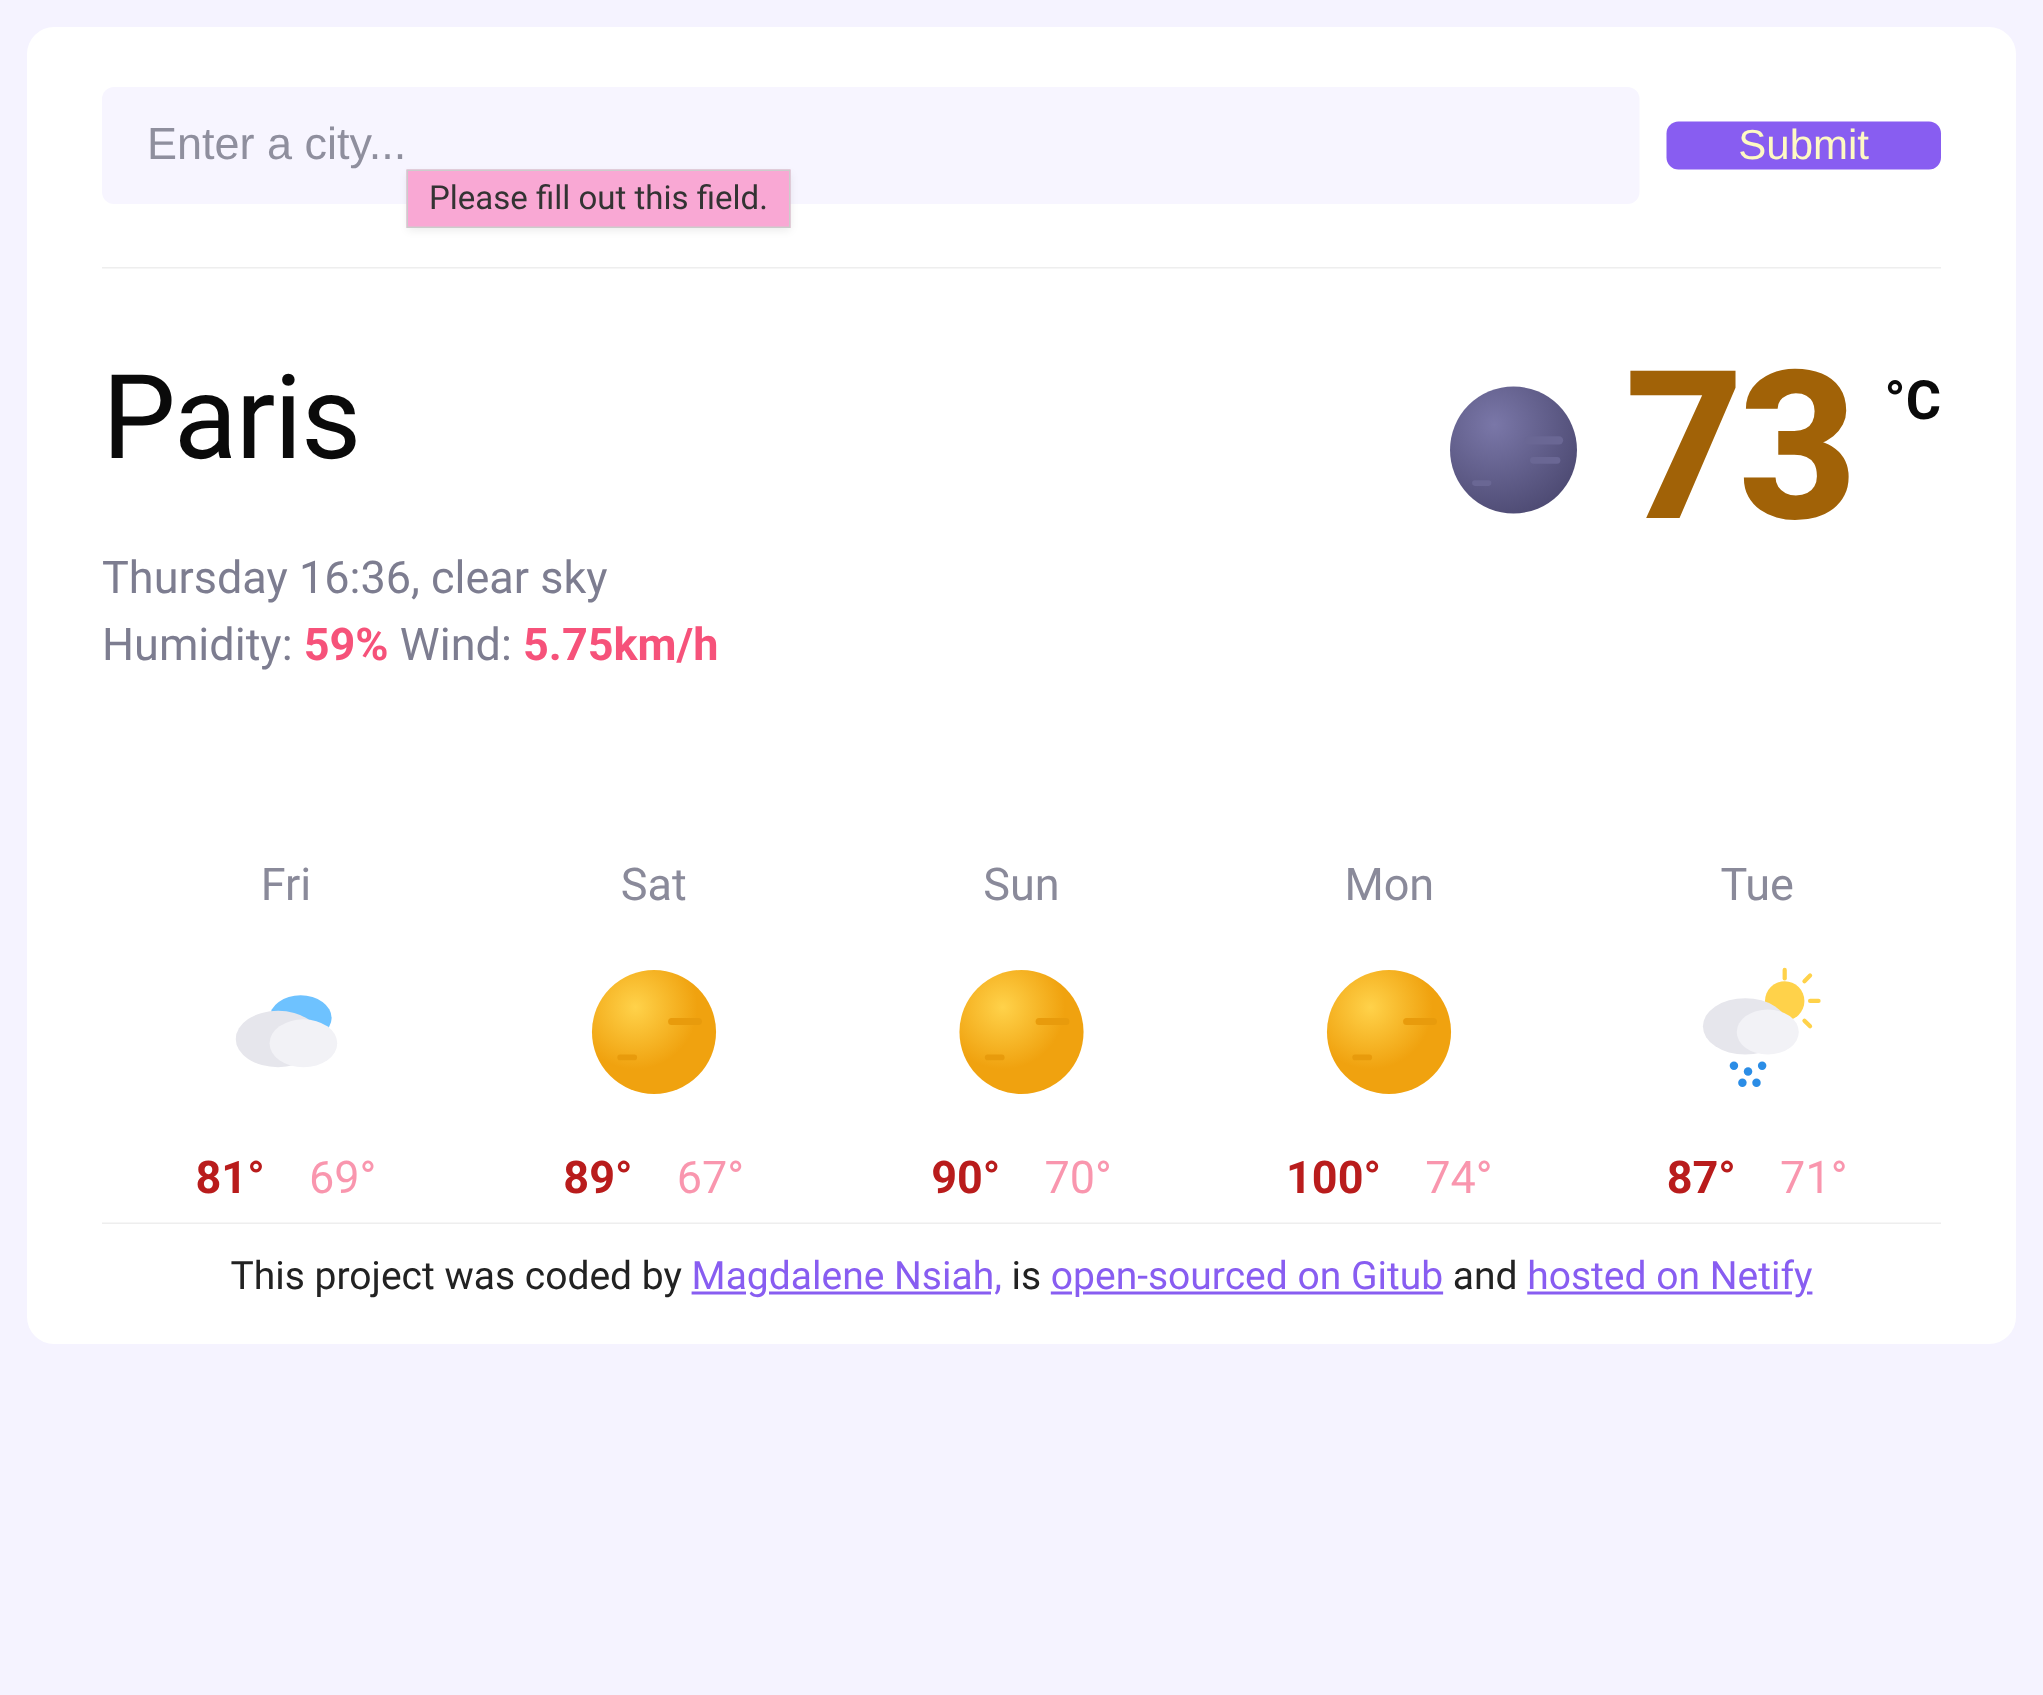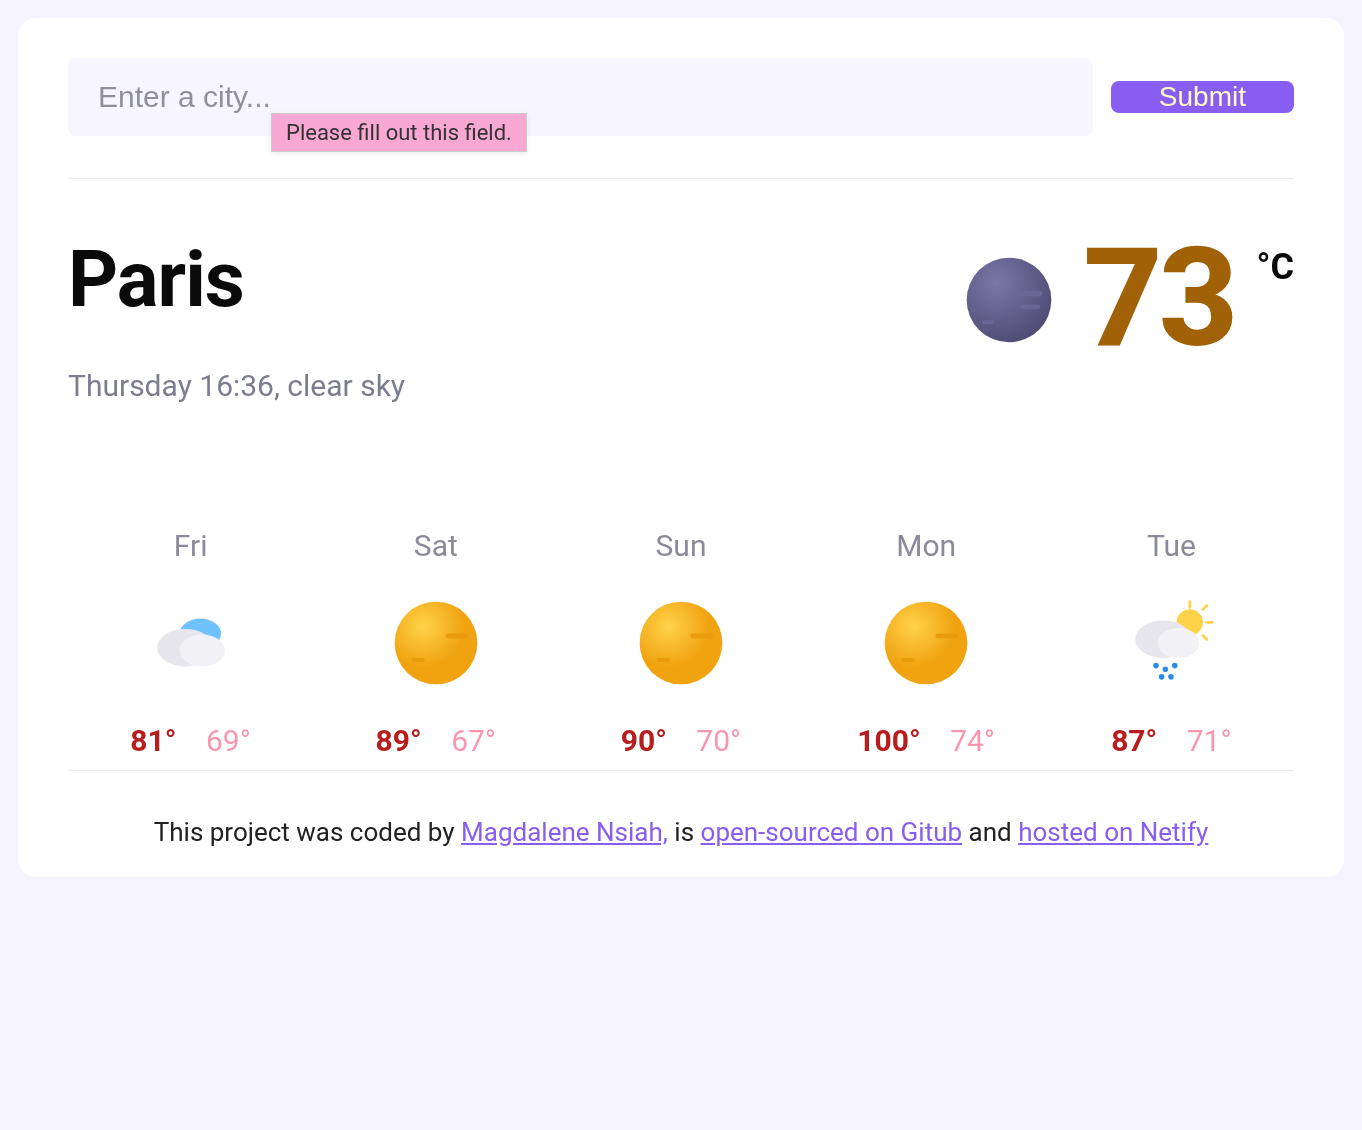--- a/index.html
+++ b/index.html
@@ -65,21 +65,21 @@
       border-top: 1px solid #eee;
       margin: 42px 0 55px 0;
     }
     .current {
       display: flex;
       justify-content: space-between;
       align-items: flex-start;
     }
     .city-name {
       font-size: 78px;
-      font-weight: 700;
+      font-weight: 400;
       color: #0a0a0a;
       letter-spacing: -1px;
     }
     .meta {
       margin-top: 38px;
       font-size: 30px;
       color: #7d7d90;
       line-height: 1.5;
     }
     .meta .hl {
@@ -142,21 +142,21 @@
       margin-right: 22px;
     }
     .lo {
       color: #f6527a;
       opacity: 0.6;
     }
     .footer {
       text-align: center;
       font-size: 26px;
       color: #222;
-      margin-top: 46px;
+      margin-top: 20px;
     }
     .footer a {
       color: #885df1;
       text-decoration: underline;
     }
     svg.wicon {
       width: 94px;
       height: 94px;
     }
   </style>
@@ -171,20 +171,26 @@
     <div class="tooltip">Please fill out this field.</div>
   </div>
 
   <hr class="divider">
 
   <div class="current">
     <div>
       <h1 class="city-name">Paris</h1>
       <div class="meta">
         <div>Thursday 16:36, clear sky</div>
+        <div>
+          <span>Humidity:</span>
+          <span class="hl">59%</span>
+          <span>Wind:</span>
+          <span class="hl">5.75km/h</span>
+        </div>
       </div>
     </div>
 
     <div class="temp-block">
       <svg class="planet" viewBox="0 0 100 100">
         <defs>
           <radialGradient id="pg" cx="35%" cy="30%" r="80%">
             <stop offset="0%" stop-color="#7a77a8"></stop>
             <stop offset="100%" stop-color="#4b4870"></stop>
           </radialGradient>

